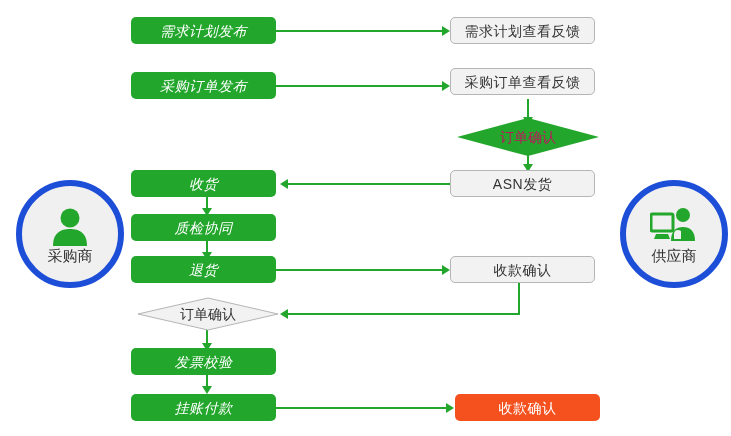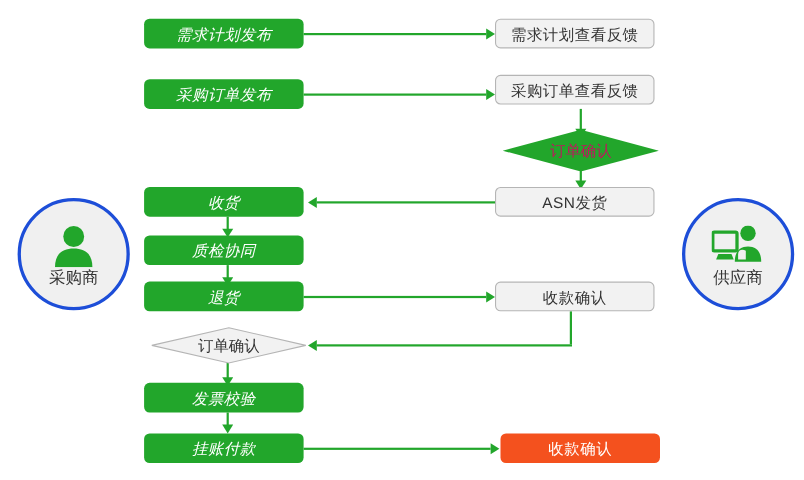--- a/index.html
+++ b/index.html
@@ -99,21 +99,21 @@
     border-top: 8px solid #22a62b;
   }
 
   
   .actor {
     position: absolute;
     width: 96px;
     height: 96px;
     border-radius: 50%;
     background: #f0f0f0;
-    border: 3px solid #1d4ed8;
+    border: 6px solid #1d4ed8;
     display: flex;
     flex-direction: column;
     align-items: center;
     justify-content: center;
     z-index: 3;
   }
   .actor .glyph {
     width: 48px;
     height: 40px;
     display: flex;

